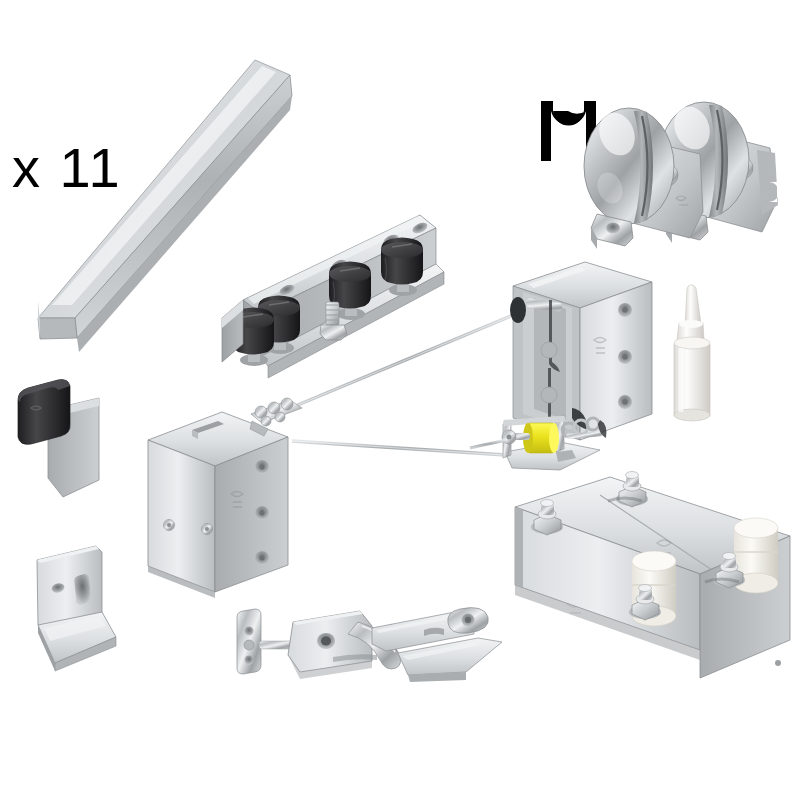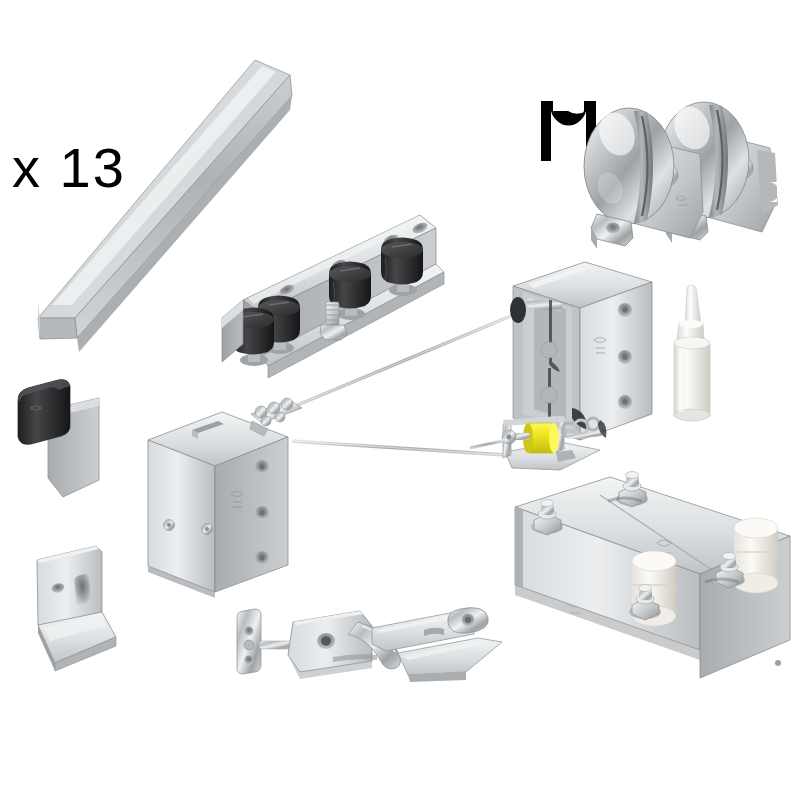--- a/index.html
+++ b/index.html
@@ -513,15 +513,15 @@
       <ellipse cx="691" cy="324" rx="12" ry="4" fill="#fbfbfa"></ellipse>
 
       <path d="M674,344 q18,-6 36,0 l0,72 q-18,6 -36,0 z" fill="url(#gBottle)" stroke="#c8c5bf" stroke-width="0.7"></path>
       <ellipse cx="692" cy="343" rx="18" ry="6" fill="#f7f6f3" stroke="#cdcac4" stroke-width="0.6"></ellipse>
       <ellipse cx="692" cy="415" rx="18" ry="6" fill="#e6e4df" stroke="#c8c5bf" stroke-width="0.6"></ellipse>
       <path d="M681,348 l0,64" stroke="#ffffff" stroke-width="5" opacity="0.7"></path>
     </g>
 
   </svg>
 
-  <div class="qty-label">x 13</div>
+  <div class="qty-label">x 11</div>
 
 </div>
 
 </body></html>

